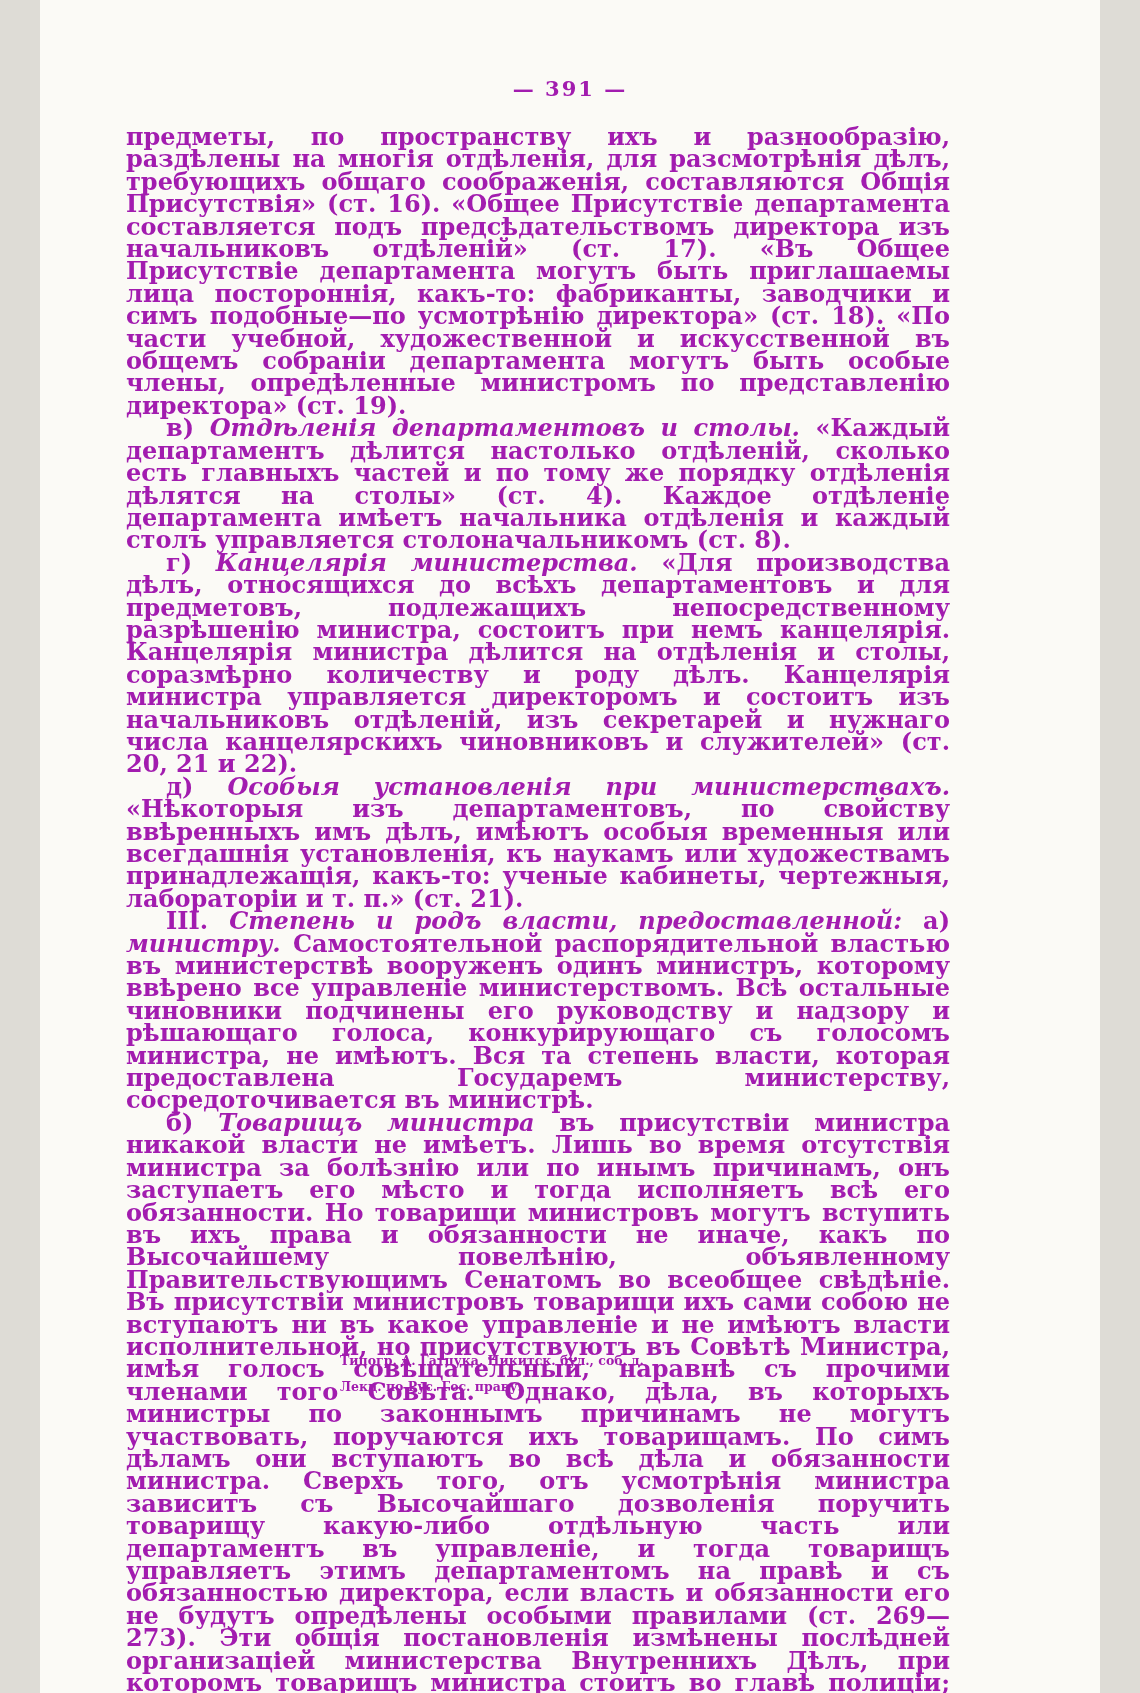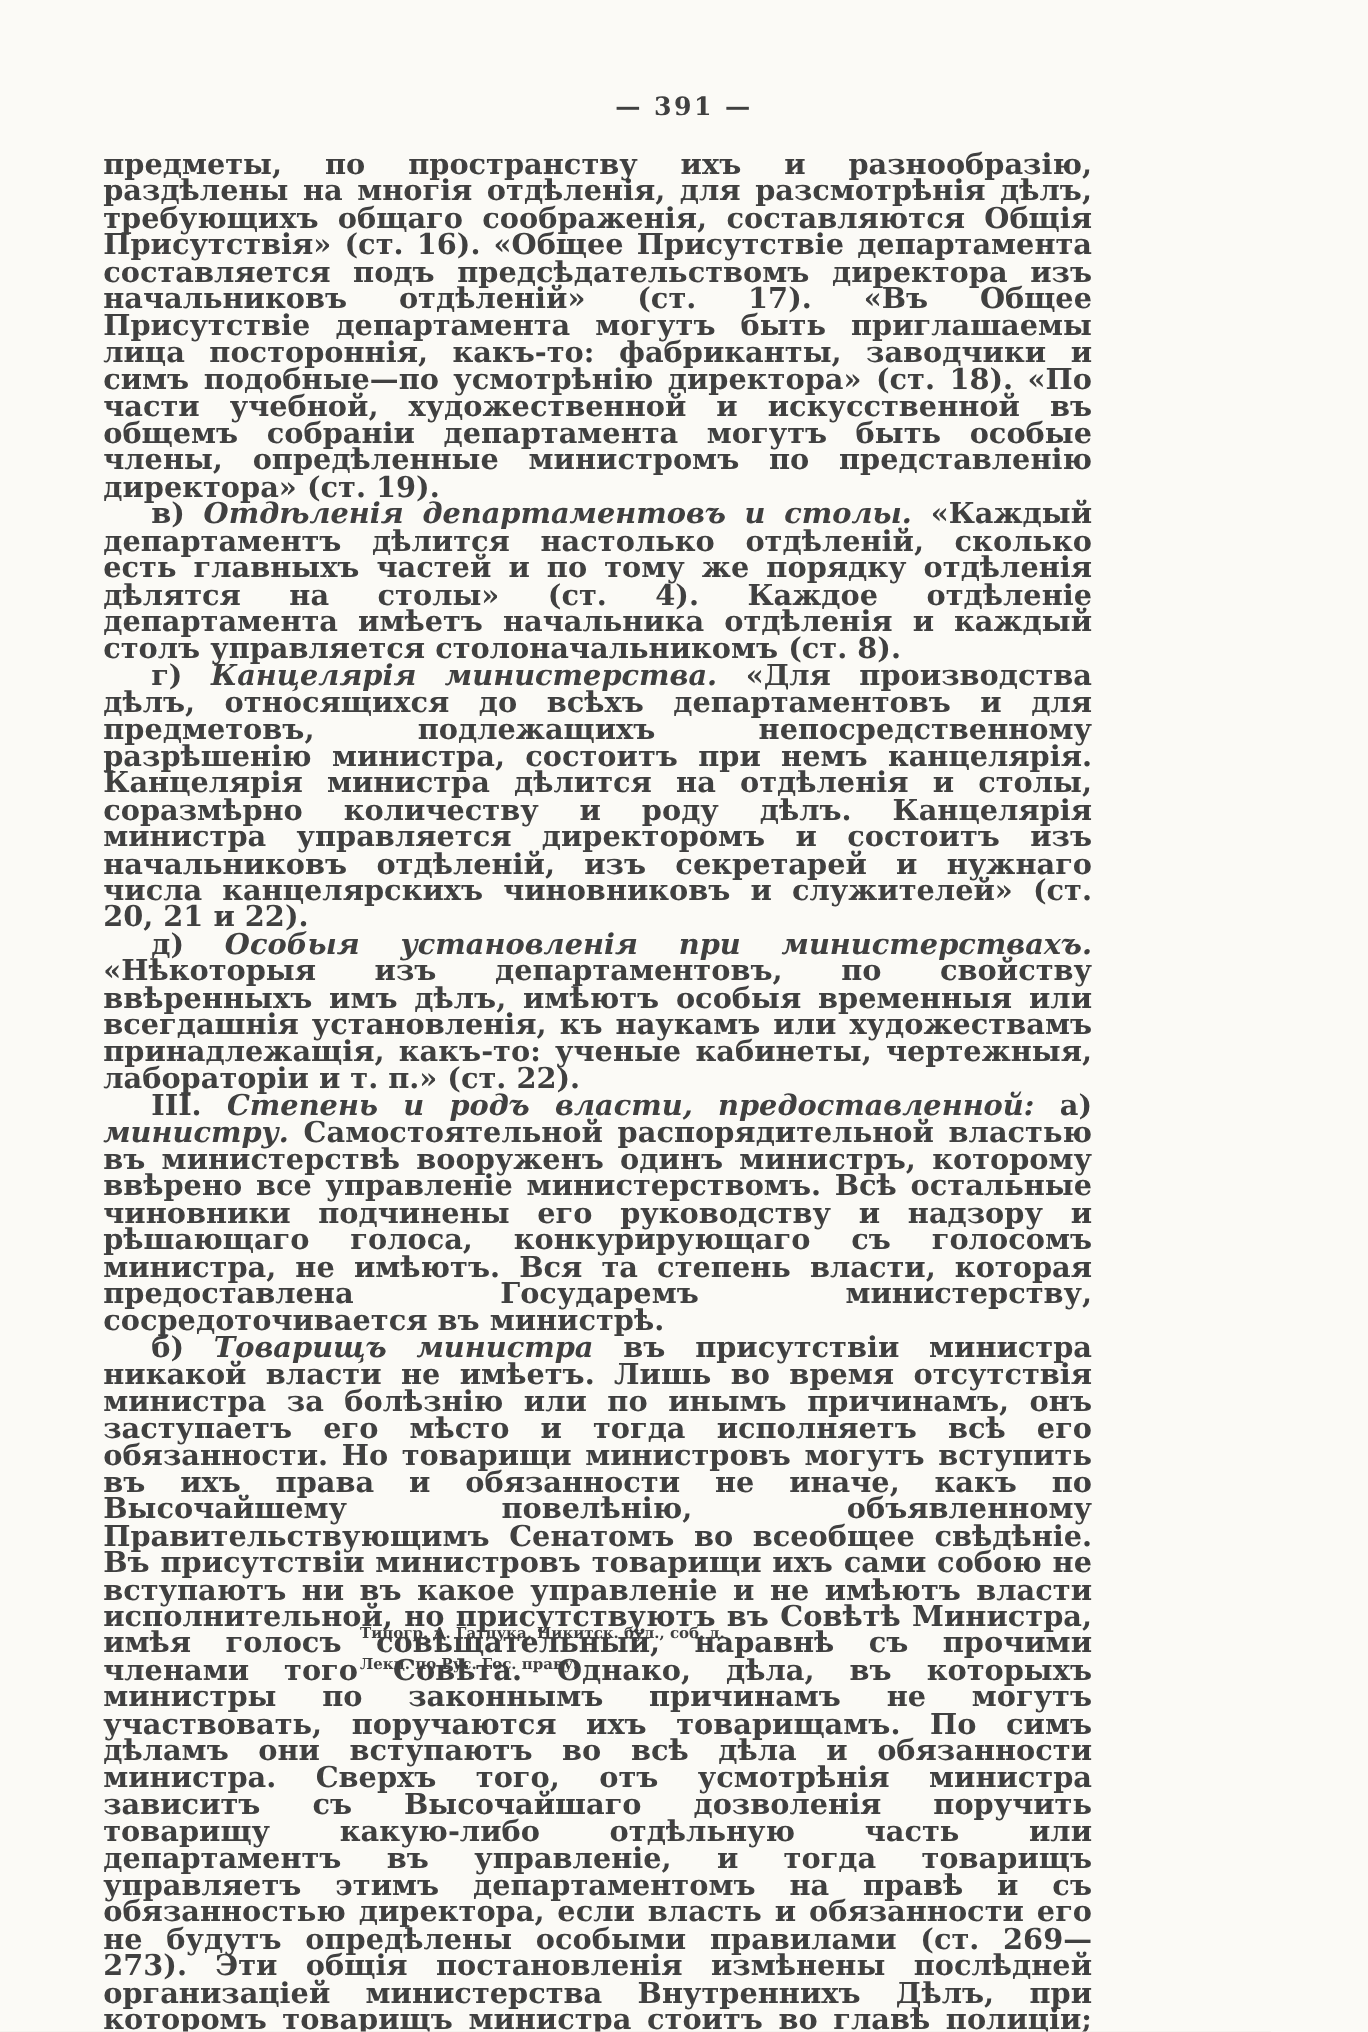--- a/index.html
+++ b/index.html
@@ -1,23 +1,23 @@
 <!DOCTYPE html>
 <html><head>
 <meta charset="utf-8">
 <style>
   html, body { margin: 0; padding: 0; }
   body { background: #dedcd6; font-family: "DejaVu Serif", "Liberation Serif", serif; }
   .page {
     position: relative;
-    width: 1140px;
+    width: 1060px;
     height: 1693px;
     margin: 0 auto;
     background: #fbfaf6;
-    color: #404040;
+    color: #a21caf;
     overflow: hidden;
   }
   .page-number {
     position: absolute;
     top: 76px;
     left: 0;
     width: 100%;
     text-align: center;
     font-size: 21px;
     font-weight: 700;
@@ -56,21 +56,21 @@
 <body>
 
 <div class="page">
 
   <div class="page-number">— 391 —</div>
 
   <div class="text-block">
       <p class="para"><span>предметы, по пространству ихъ и разнообразію, раздѣлены на многія отдѣленія, для разсмотрѣнія дѣлъ, требующихъ общаго соображенія, составляются Общія Присутствія» (ст. 16). «Общее Присутствіе департамента составляется подъ предсѣдательствомъ директора изъ начальниковъ отдѣленій» (ст. 17). «Въ Общее Присутствіе департамента могутъ быть приглашаемы лица постороннія, какъ-то: фабриканты, заводчики и симъ подобные—по усмотрѣнію директора» (ст. 18). «По части учебной, художественной и искусственной въ общемъ собраніи департамента могутъ быть особые члены, опредѣленные министромъ по представленію директора» (ст. 19).</span></p>
       <p class="para indent"><span>в) </span><span class="ital">Отдѣленія департаментовъ и столы.</span><span> «Каждый департаментъ дѣлится настолько отдѣленій, сколько есть главныхъ частей и по тому же порядку отдѣленія дѣлятся на столы» (ст. 4). Каждое отдѣленіе департамента имѣетъ начальника отдѣленія и каждый столъ управляется столоначальникомъ (ст. 8).</span></p>
       <p class="para indent"><span>г) </span><span class="ital">Канцелярія министерства.</span><span> «Для производства дѣлъ, относящихся до всѣхъ департаментовъ и для предметовъ, подлежащихъ непосредственному разрѣшенію министра, состоитъ при немъ канцелярія. Канцелярія министра дѣлится на отдѣленія и столы, соразмѣрно количеству и роду дѣлъ. Канцелярія министра управляется директоромъ и состоитъ изъ начальниковъ отдѣленій, изъ секретарей и нужнаго числа канцелярскихъ чиновниковъ и служителей» (ст. 20, 21 и 22).</span></p>
-      <p class="para indent"><span>д) </span><span class="ital">Особыя установленія при министерствахъ.</span><span> «Нѣкоторыя изъ департаментовъ, по свойству ввѣренныхъ имъ дѣлъ, имѣютъ особыя временныя или всегдашнія установленія, къ наукамъ или художествамъ принадлежащія, какъ-то: ученые кабинеты, чертежныя, лабораторіи и т. п.» (ст. 22).</span></p>
+      <p class="para indent"><span>д) </span><span class="ital">Особыя установленія при министерствахъ.</span><span> «Нѣкоторыя изъ департаментовъ, по свойству ввѣренныхъ имъ дѣлъ, имѣютъ особыя временныя или всегдашнія установленія, къ наукамъ или художествамъ принадлежащія, какъ-то: ученые кабинеты, чертежныя, лабораторіи и т. п.» (ст. 21).</span></p>
       <p class="para indent"><span>III. </span><span class="ital">Степень и родъ власти, предоставленной:</span><span> а) </span><span class="ital">министру.</span><span> Самостоятельной распорядительной властью въ министерствѣ вооруженъ одинъ министръ, которому ввѣрено все управленіе министерствомъ. Всѣ остальные чиновники подчинены его руководству и надзору и рѣшающаго голоса, конкурирующаго съ голосомъ министра, не имѣютъ. Вся та степень власти, которая предоставлена Государемъ министерству, сосредоточивается въ министрѣ.</span></p>
       <p class="para indent"><span>б) </span><span class="ital">Товарищъ министра</span><span> въ присутствіи министра никакой власти не имѣетъ. Лишь во время отсутствія министра за болѣзнію или по инымъ причинамъ, онъ заступаетъ его мѣсто и тогда исполняетъ всѣ его обязанности. Но товарищи министровъ могутъ вступить въ ихъ права и обязанности не иначе, какъ по Высочайшему повелѣнію, объявленному Правительствующимъ Сенатомъ во всеобщее свѣдѣніе. Въ присутствіи министровъ товарищи ихъ сами собою не вступаютъ ни въ какое управленіе и не имѣютъ власти исполнительной, но присутствуютъ въ Совѣтѣ Министра, имѣя голосъ совѣщательный, наравнѣ съ прочими членами того Совѣта. Однако, дѣла, въ которыхъ министры по законнымъ причинамъ не могутъ участвовать, поручаются ихъ товарищамъ. По симъ дѣламъ они вступаютъ во всѣ дѣла и обязанности министра. Сверхъ того, отъ усмотрѣнія министра зависитъ съ Высочайшаго дозволенія поручить товарищу какую-либо отдѣльную часть или департаментъ въ управленіе, и тогда товарищъ управляетъ этимъ департаментомъ на правѣ и съ обязанностью директора, если власть и обязанности его не будутъ опредѣлены особыми правилами (ст. 269—273). Эти общія постановленія измѣнены послѣдней организаціей министерства Внутреннихъ Дѣлъ, при которомъ товарищъ министра стоитъ во главѣ полиціи; это есть постоянное установленіе, а не временное порученіе министра (ст. 1199 по прод. 1866 г.). Товарищъ имѣетъ право требовать къ своему усмотрѣнію, не иначе, впрочемъ, какъ въ самыхъ департаментахъ и канцеляріяхъ, всѣ дѣла</span></p>
     </div>
 
   <div class="footer">
     <div class="footer-left">
       <div class="footer-line footer-line-1">Типогр. А. Гатцука, Никитск. бул., соб. д.</div>
       <div class="footer-line footer-line-2">Лекц. по Рус. Гос. праву.</div>
     </div>
   </div>

